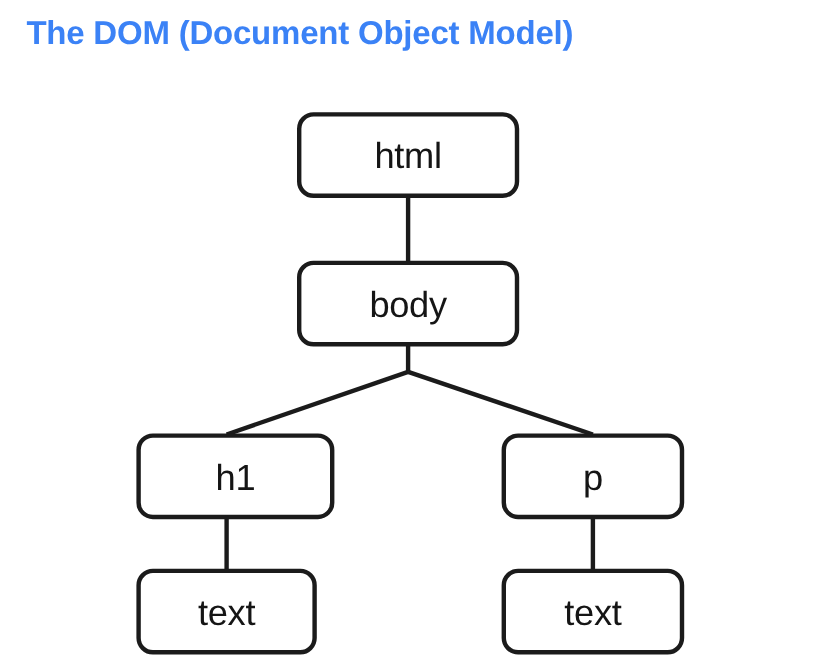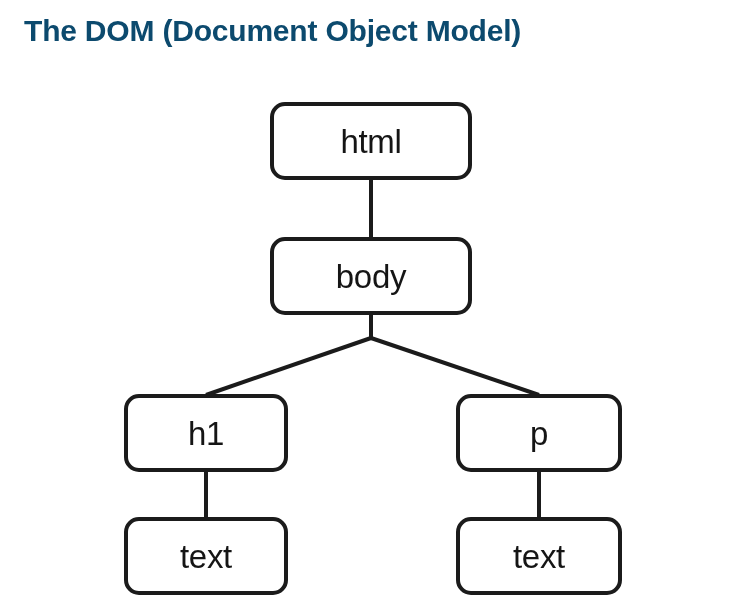--- a/index.html
+++ b/index.html
@@ -18,21 +18,21 @@
     width: 746px;
     height: 605px;
     background: #ffffff;
   }
   #diagram-title {
     position: absolute;
     left: 24px;
     top: 14px;
     font-size: 30px;
     font-weight: bold;
-    color: #0c4a6e;
+    color: #3b82f6;
     letter-spacing: -0.2px;
     white-space: nowrap;
   }
   #edges-layer {
     position: absolute;
     left: 0;
     top: 0;
     width: 746px;
     height: 605px;
   }
@@ -48,21 +48,21 @@
   }
   .node-label {
     font-size: 33px;
     font-weight: normal;
     color: #151515;
     line-height: 1;
     letter-spacing: -0.3px;
   }
   #node-html  { left: 270px; top: 102px; width: 202px; height: 78px; }
   #node-body  { left: 270px; top: 237px; width: 202px; height: 78px; justify-content: center; }
-  #node-h1    { left: 124px; top: 394px; width: 164px; height: 78px; }
+  #node-h1    { left: 124px; top: 394px; width: 180px; height: 78px; }
   #node-p     { left: 456px; top: 394px; width: 166px; height: 78px; }
   #node-text-h1 { left: 124px; top: 517px; width: 164px; height: 78px; }
   #node-text-p  { left: 456px; top: 517px; width: 166px; height: 78px; }
 </style>
 </head>
 <body>
 
 <div id="canvas">
 
   <div id="diagram-title">The DOM (Document Object Model)</div>

